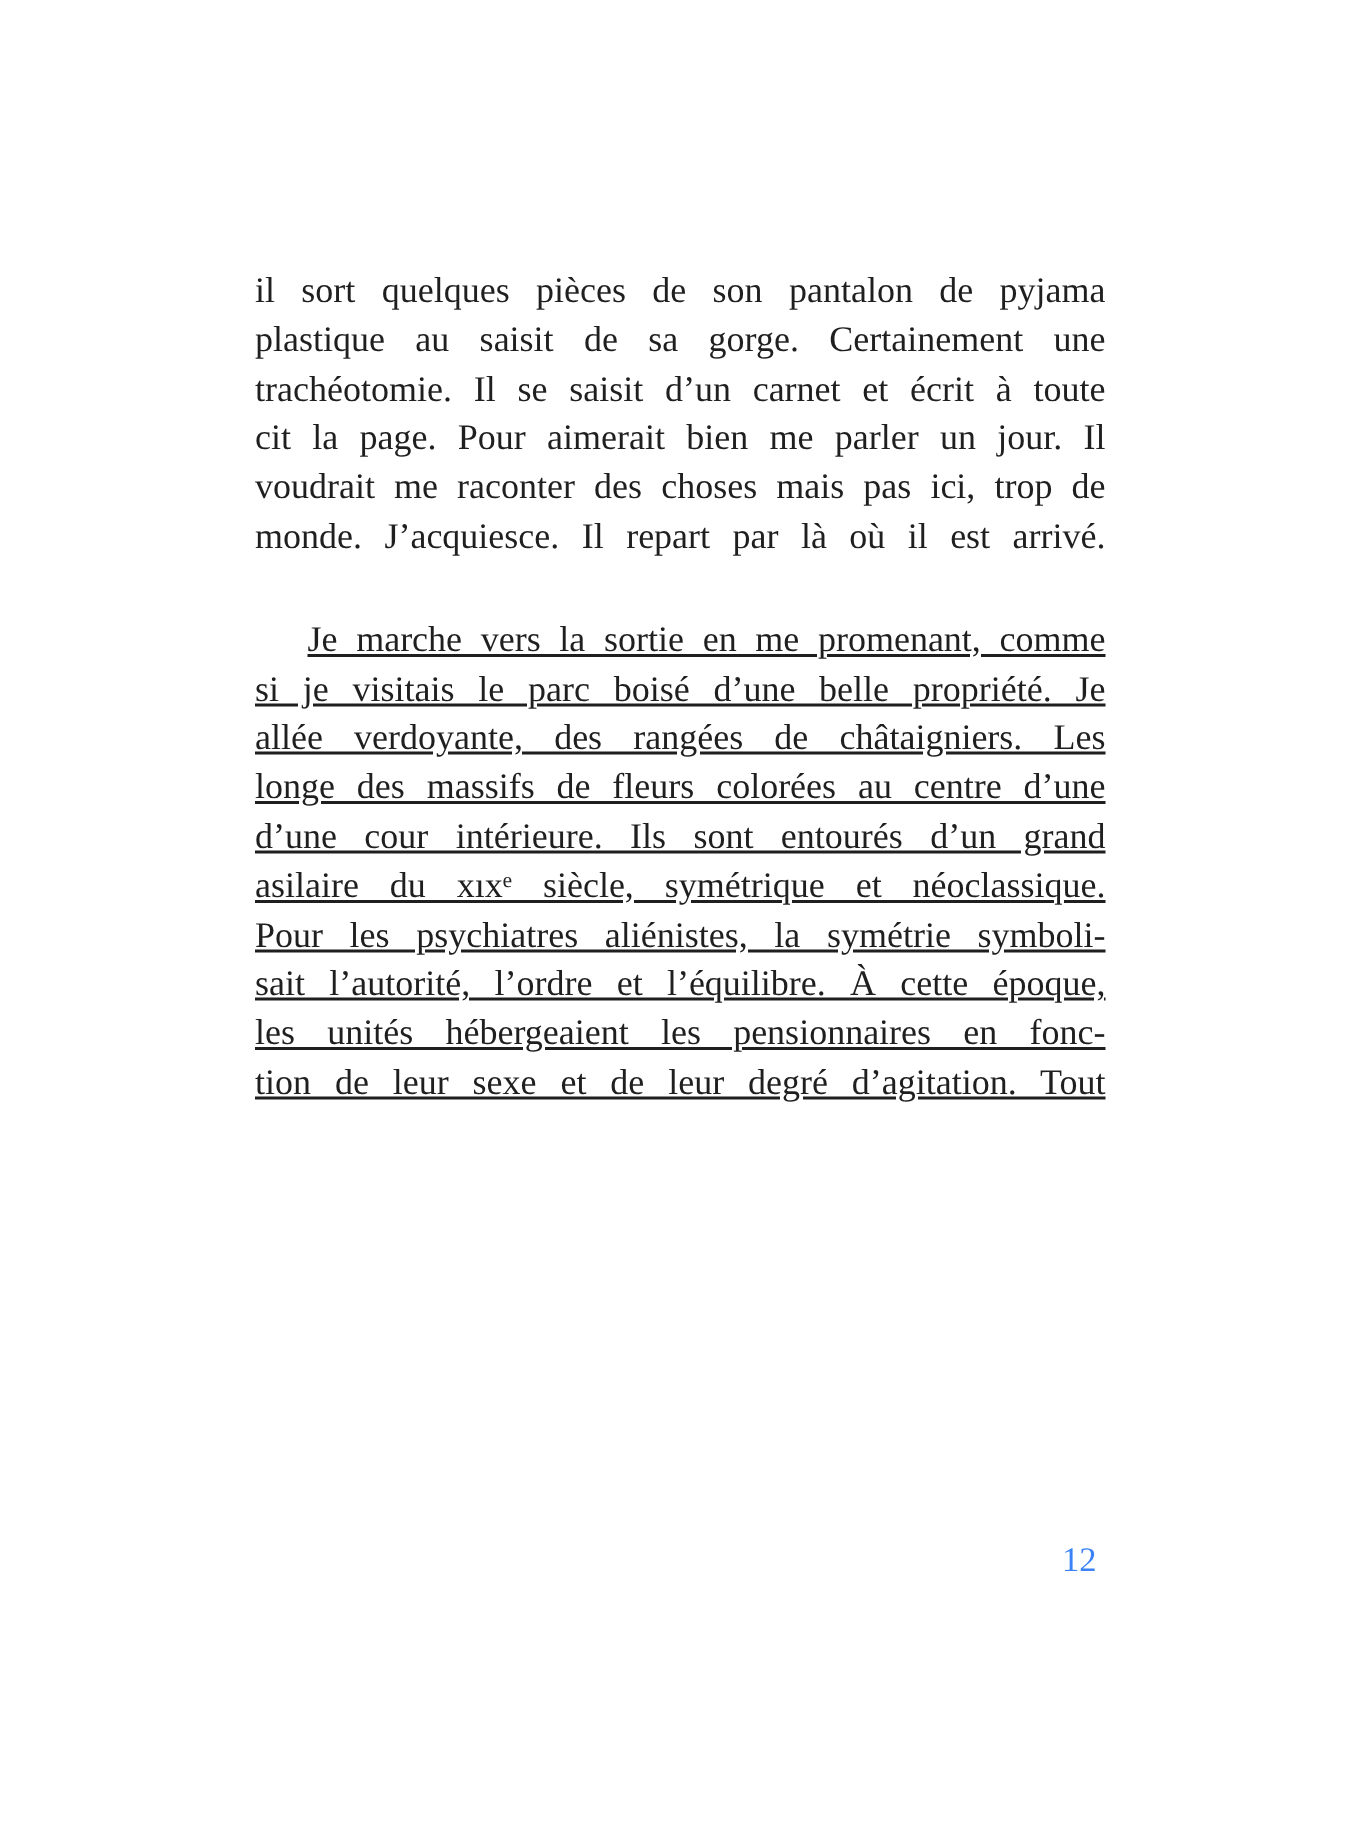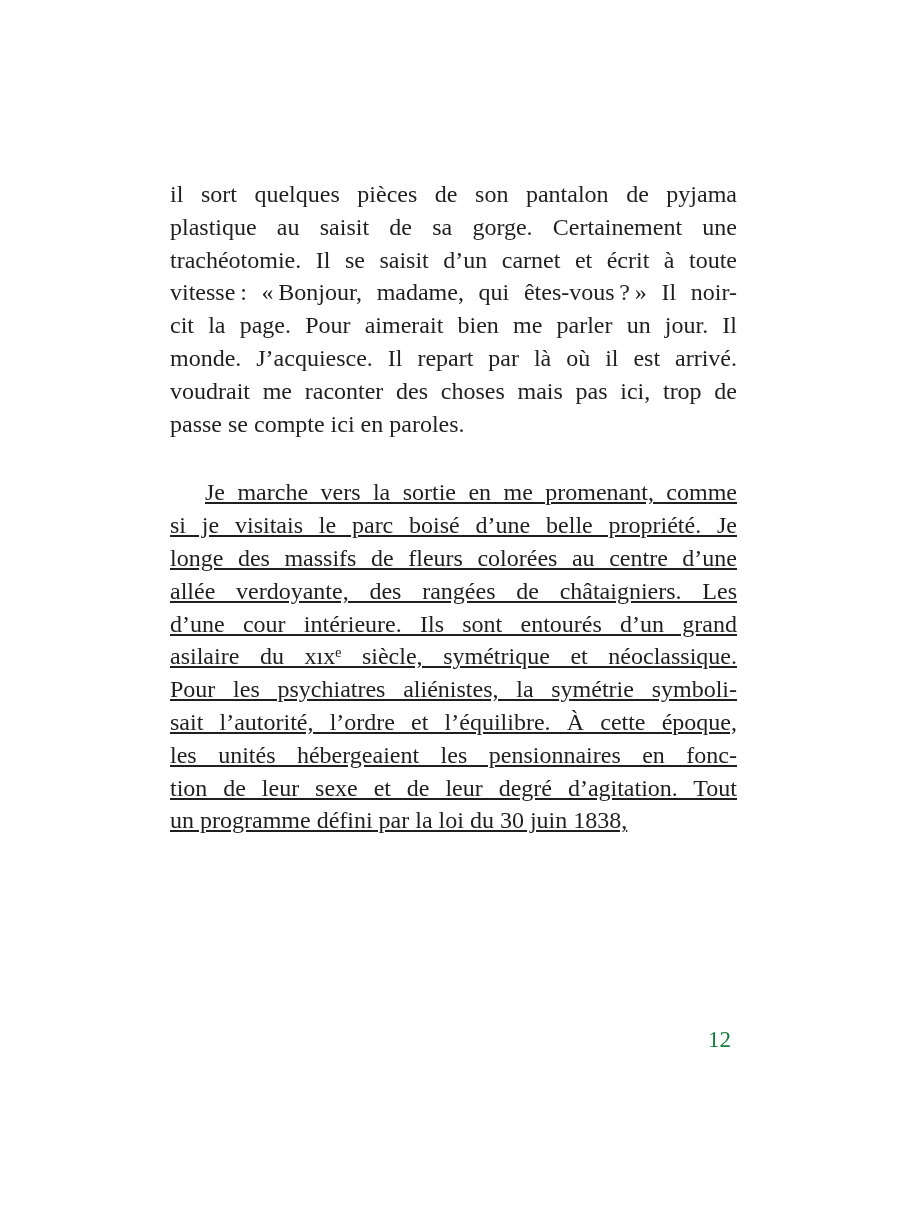--- a/index.html
+++ b/index.html
@@ -40,46 +40,43 @@
     text-indent: 35px;
   }
   .page-number {
     position: absolute;
     left: 170px;
     top: 1026px;
     width: 561px;
     text-align: right;
     font-size: 23px;
     line-height: 28px;
-    color: #15803d;
+    color: #3b82f6;
   }
 </style>
 </head>
 <body>
 
 <div class="book-page" style="background: rgb(255, 255, 255); color: rgb(31, 31, 31);">
   <div class="text-block" id="text-block">
       <div class="paragraph">
         <div class="line">il sort quelques pièces de son pantalon de pyjama</div>
         <div class="line">plastique au saisit de sa gorge. Certainement une</div>
         <div class="line">trachéotomie. Il se saisit d’un carnet et écrit à toute</div>
-        <div class="line">vitesse : « Bonjour, madame, qui êtes-vous ? » Il noir-</div>
         <div class="line">cit la page. Pour aimerait bien me parler un jour. Il</div>
+        <div class="line">voudrait me raconter des choses mais pas ici, trop de</div>
         <div class="line">monde. J’acquiesce. Il repart par là où il est arrivé.</div>
-        <div class="line">voudrait me raconter des choses mais pas ici, trop de</div>
-        <div class="line last">passe se compte ici en paroles.</div>
       </div>
       <div class="paragraph gap">
         <div class="line first-indent">Je marche vers la sortie en me promenant, comme</div>
         <div class="line">si je visitais le parc boisé d’une belle propriété. Je</div>
+        <div class="line">allée verdoyante, des rangées de châtaigniers. Les</div>
         <div class="line">longe des massifs de fleurs colorées au centre d’une</div>
-        <div class="line">allée verdoyante, des rangées de châtaigniers. Les</div>
         <div class="line">d’une cour intérieure. Ils sont entourés d’un grand</div>
         <div class="line">asilaire du xıxᵉ siècle, symétrique et néoclassique.</div>
         <div class="line">Pour les psychiatres aliénistes, la symétrie symboli-</div>
         <div class="line">sait l’autorité, l’ordre et l’équilibre. À cette époque,</div>
         <div class="line">les unités hébergeaient les pensionnaires en fonc-</div>
         <div class="line">tion de leur sexe et de leur degré d’agitation. Tout</div>
-        <div class="line last">un programme défini par la loi du 30 juin 1838,</div>
       </div>
     </div>
   <div class="page-number">12</div>
 </div>
 
 </body></html>

